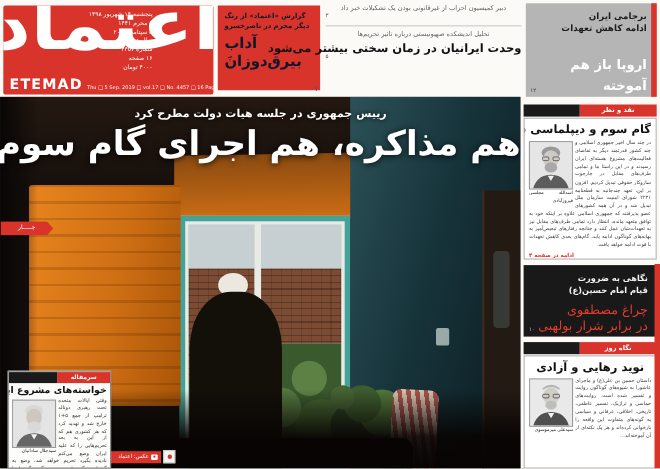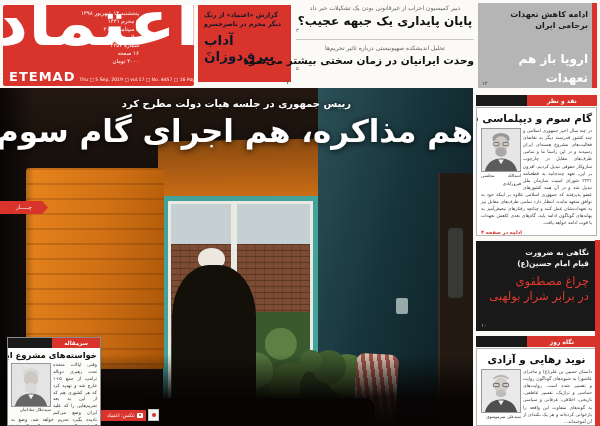--- a/index.html
+++ b/index.html
@@ -133,21 +133,21 @@
   .article { border:1px solid #b3b3b3; background:#fff; padding:3px 4px; margin-top:1px; }
   .art-title { font-size:10.5px; font-weight:bold; color:#111; text-align:center;
     white-space:nowrap; padding:1px 0 3px; }
   .art-body { font-size:4.6px; line-height:1.55; color:#3a3a3a; text-align:justify; }
   .portrait-wrap { float:left; width:40px; margin:1px 2px 1px 0; }
   .portrait { width:40px; height:44px; border:1px solid #999; display:block; background:#ececec; }
   .portrait-caption { font-size:4.2px; text-align:center; color:#222; margin-top:1px; }
   .more-link { font-size:5px; color:#d8342b; font-weight:bold; text-align:left; margin-top:2px; clear:both; }
   .naqd-article { height:129px; overflow:hidden; }
 
-  .dark-box { position:relative; margin-top:5px; height:90px; background:#191919;
+  .dark-box { position:relative; margin-top:5px; height:65px; background:#191919;
     padding:7px 8px; text-align:right; }
   .dark-kicker { color:#f2f2f2; font-size:7.5px; font-weight:bold; line-height:10.5px; }
   .dark-title { color:#e23a2e; font-size:11.5px; font-weight:normal; line-height:14.5px; margin-top:5px; }
   .dark-page { position:absolute; left:5px; bottom:3px; color:#bbb; font-size:5px; }
 
   .negah-bar { margin-top:5px; }
   .negah-article { flex:1; overflow:hidden; }
 
   .right-stripe-bottom { position:absolute; left:595px; top:240px; width:5px; height:186px;
     background:#d8342b; z-index:5; }
@@ -190,40 +190,39 @@
     <div class="adab-title">
       <span style="display:block">آداب</span>
       <span style="display:block">بیرق‌دوزانَ</span>
     </div>
   </div>
   <div class="adab-page">۷</div>
 
   <div class="mid-block">
     <div>
       <div class="mid-kicker">دبیر کمیسیون احزاب از غیرقانونی بودن یک تشکیلات خبر داد</div>
-      <div class="mid-title1">پایان پایداری یک جبهه عجیب؟</div>
       <div class="mid-page">۳</div>
     </div>
     <div class="mid-divider"></div>
     <div>
       <div class="mid-kicker">تحلیل اندیشکده صهیونیستی درباره تاثیر تحریم‌ها</div>
       <div class="mid-title2">وحدت ایرانیان در زمان سختی بیشتر می‌شود</div>
       <div class="mid-page">۵</div>
     </div>
   </div>
 
   <div class="europe-box">
     <div class="europe-stripe"></div>
     <div class="europe-kicker">
+      <span style="display:block">برجامی ایران</span>
       <span style="display:block">ادامه کاهش تعهدات</span>
-      <span style="display:block">برجامی ایران</span>
     </div>
     <div class="europe-title">
       <span style="display:block">اروپا باز هم</span>
-      <span style="display:block">تعهدات</span>
+      <span style="display:block">آموخته</span>
     </div>
     <div class="europe-page">۱۲</div>
   </div>
 
   <div class="photo">
     <div class="ph-top"></div>
     <div class="valance"></div>
     <div class="blind"></div>
     <div class="window">
       <div class="pane pane-l">

